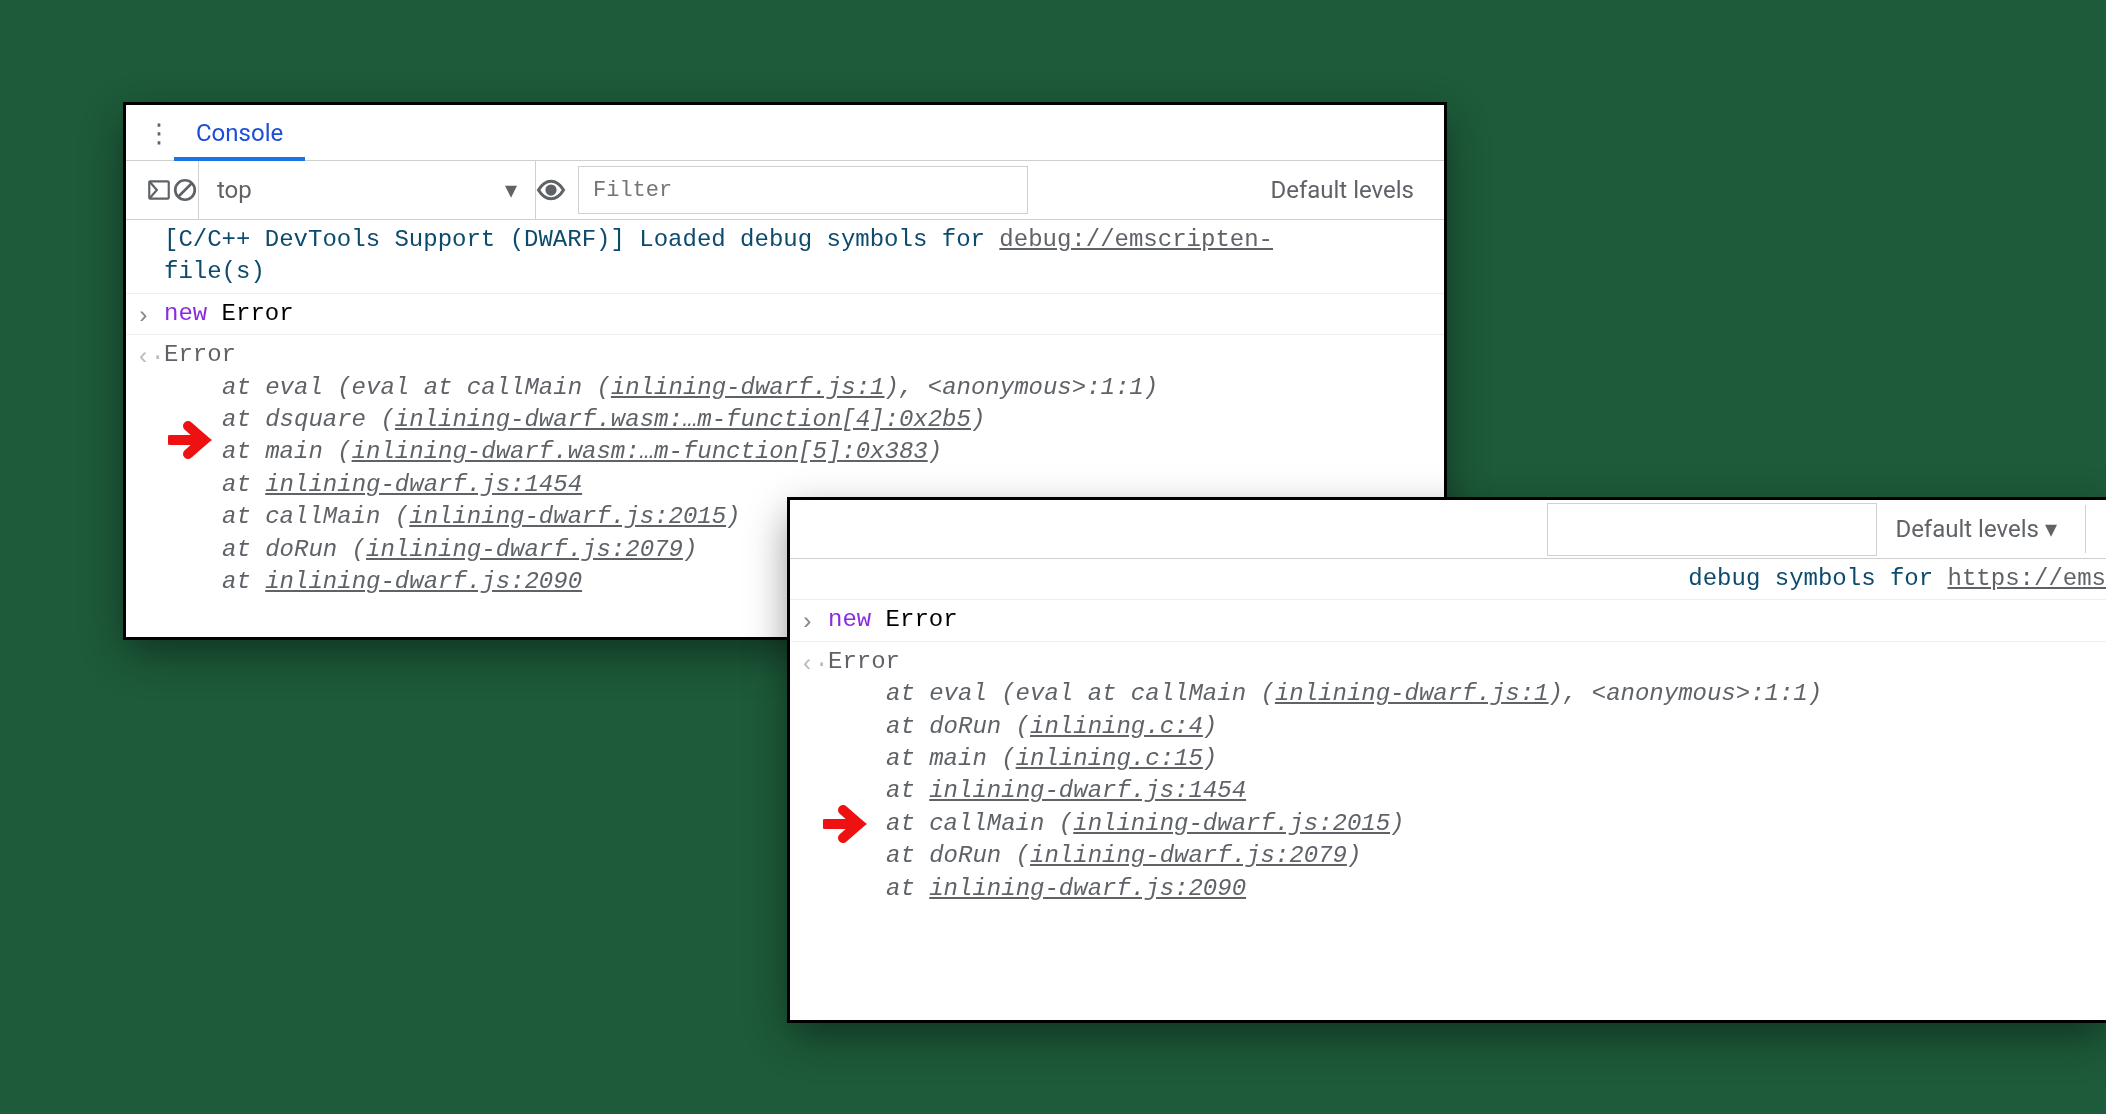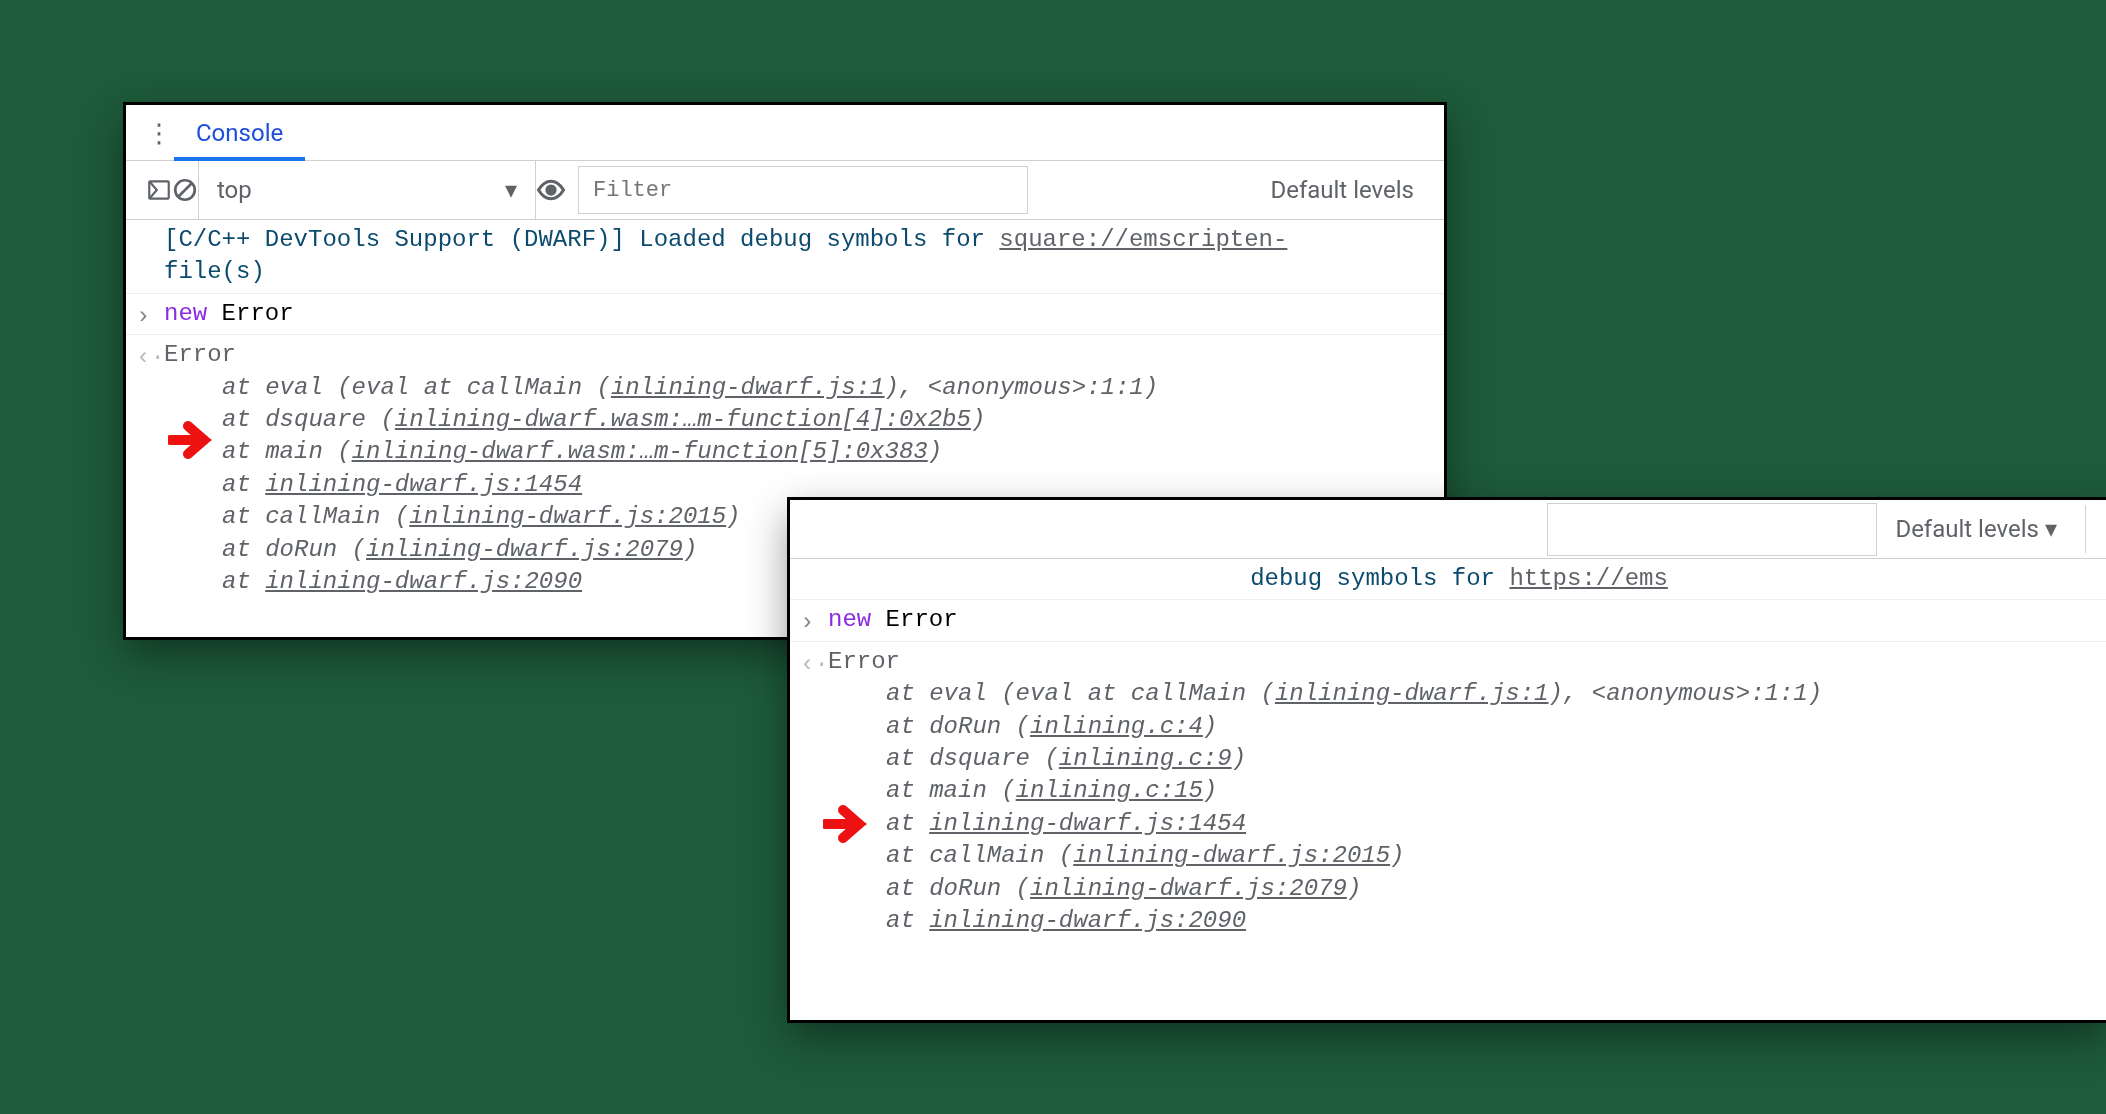--- a/index.html
+++ b/index.html
@@ -180,21 +180,21 @@
         </svg>
     </div>
     <input class="filter-input" placeholder="Filter" style="">
     <div class="levels">
       <span>Default levels</span>
     </div>
   </div>
 
   <div class="content mono">
     <div class="row">
-      <span class="blue">[C/C++ DevTools Support (DWARF)]</span><span class="blue"> Loaded debug symbols for </span><span class="lnk blue">square://emscripten-</span><br>
+      <span class="blue">[C/C++ DevTools Support (DWARF)]</span><span class="blue"> Loaded debug symbols for </span><span class="lnk blue">debug://emscripten-</span><br>
       <span class="blue">file(s)</span>
     </div>
     <div class="row">
       <span class="arrow">›</span>
       <span class="purple">new</span><span> Error</span>
     </div>
     <div class="row nb gray">
       <span class="arrow out">‹·</span>
       <span>Error</span>
       <div id="trace1">
@@ -218,34 +218,33 @@
 <div class="panel panel2">
   <div class="toolbar2">
     <div class="filter-input" style="flex:0 0 300px; max-width:300px; height:43px;"></div>
     <div class="levels" style="margin-left:0">
       <span>Default levels</span>
       <span>▾</span>
     </div>
     <div class="vbar"></div>
   </div>
   <div class="content mono">
-    <div class="row" style="text-align:center; padding-right:16px;">
+    <div class="row" style="text-align:right; padding-right:0;">
       <span class="blue">debug symbols for </span><span class="lnk blue">https://ems</span>
     </div>
     <div class="row">
       <span class="arrow">›</span>
       <span class="purple">new</span><span> Error</span>
     </div>
     <div class="row nb gray">
       <span class="arrow out">‹·</span>
       <span>Error</span>
       <div id="trace2">
           <div class="trace-indent"><span>at eval (eval at callMain (</span><span class="lnk">inlining-dwarf.js:1</span><span>), &lt;anonymous&gt;:1:1)</span></div>
           <div class="trace-indent"><span>at doRun (</span><span class="lnk">inlining.c:4</span><span>)</span></div>
-          <div class="trace-indent"><span>at dsquare (</span><span class="lnk">inlining.c:9</span><span>)</span></div>
           <div class="trace-indent"><span>at main (</span><span class="lnk">inlining.c:15</span><span>)</span></div>
           <div class="trace-indent"><span>at </span><span class="lnk">inlining-dwarf.js:1454</span><span></span></div>
           <div class="trace-indent"><span>at callMain (</span><span class="lnk">inlining-dwarf.js:2015</span><span>)</span></div>
           <div class="trace-indent"><span>at doRun (</span><span class="lnk">inlining-dwarf.js:2079</span><span>)</span></div>
           <div class="trace-indent"><span>at </span><span class="lnk">inlining-dwarf.js:2090</span><span></span></div>
         </div>
     </div>
   </div>
 </div>
 

